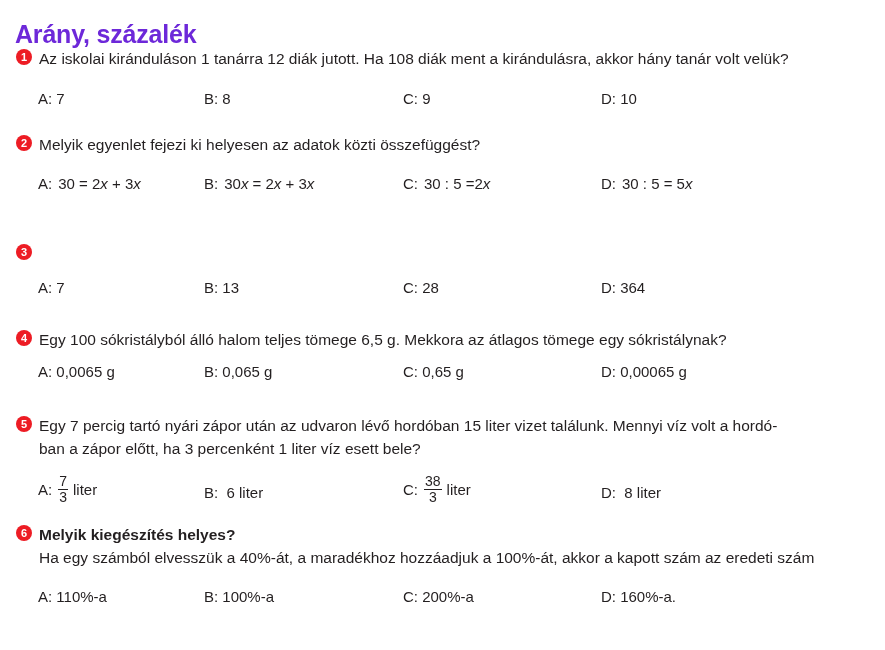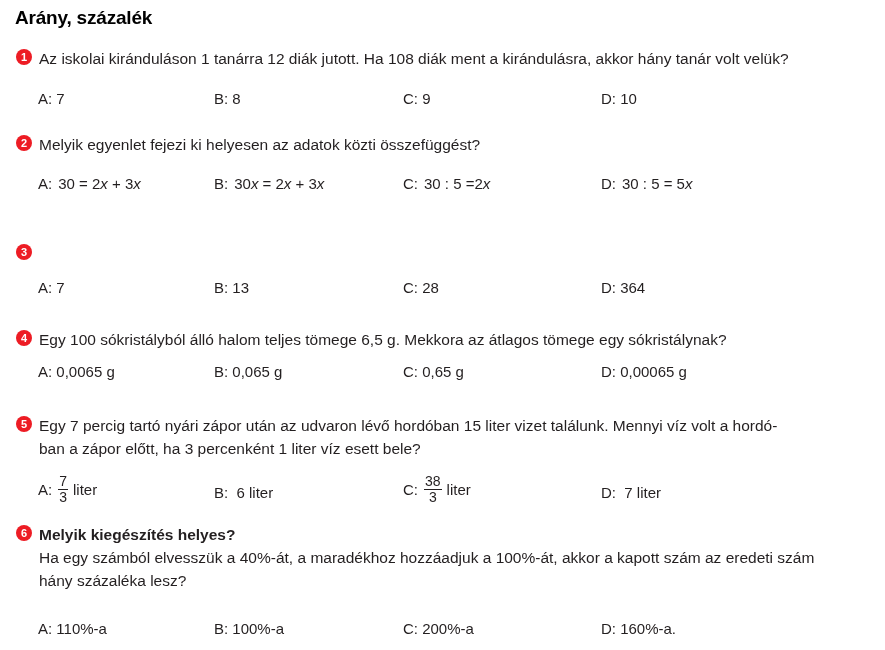--- a/index.html
+++ b/index.html
@@ -1,38 +1,38 @@
 <!DOCTYPE html>
 <html><head>
   <meta charset="utf-8">
   <style>
     html, body { margin: 0; padding: 0; background: #ffffff; }
     body {
       width: 885px; height: 650px; position: relative; overflow: hidden;
       font-family: "Liberation Sans", sans-serif; color: #231f20;
     }
     .title {
-      position: absolute; left: 15px; top: 7px;
-      font-size: 19px; font-weight: bold; color: #000000;
+      position: absolute; left: 15px; top: 20px;
+      font-size: 25px; font-weight: bold; color: #6d28d9;
       letter-spacing: -0.2px;
     }
     .q { position: absolute; left: 16px; width: 860px; }
     .qhead { display: flex; align-items: flex-start; }
     .badge {
       flex: 0 0 auto; width: 16px; height: 16px; border-radius: 50%;
       background: #ed1c24; color: #fff; font-size: 11px; font-weight: bold;
       display: flex; align-items: center; justify-content: center;
       margin-top: 2px; margin-right: 7px;
     }
     .qtext { font-size: 15.5px; line-height: 23px; }
     .qtext .bold { font-weight: bold; }
     .answers { position: relative; height: 24px; font-size: 15px; }
     .ans { position: absolute; top: 0; white-space: nowrap; display: flex; align-items: center; }
     .ans.a { left: 22px; }
-    .ans.b { left: 198px; text-align: right; }
+    .ans.b { left: 188px; text-align: right; }
     .ans.c { left: 387px; }
     .ans.d { left: 585px; }
     .lbl { margin-right: 6px; }
     i.v { font-style: italic; }
     .frac { display: inline-flex; flex-direction: column; align-items: center; margin-right: 5px; font-size: 14px; line-height: 15px; }
     .frac .num { border-bottom: 1px solid #231f20; padding: 0 1px; }
   </style>
 </head>
 <body>
 
@@ -132,32 +132,31 @@
     </span>
     <span class="ans b" style="top:10px; white-space:pre">B:  6 liter</span>
     <span class="ans c">
       <span class="lbl">C:</span>
       <span class="frac">
         <span class="num">38</span>
         <span class="den">3</span>
       </span>
       <span>liter</span>
     </span>
-    <span class="ans d" style="top:10px; white-space:pre">D:  7 liter</span>
+    <span class="ans d" style="top:10px; white-space:pre">D:  8 liter</span>
   </div>
 </div>
 
 <div class="q" style="top:523px">
   <div class="qhead">
     <span class="badge">6</span>
     <div class="qtext">
       <div class="bold">Melyik kiegészítés helyes?</div>
       <div>Ha egy számból elvesszük a 40%-át, a maradékhoz hozzáadjuk a 100%-át, akkor a kapott szám az eredeti szám</div>
-      <div>hány százaléka lesz?</div>
     </div>
   </div>
-  <div class="answers" style="margin-top:28px">
+  <div class="answers" style="margin-top:19px">
     <span class="ans a">A: 110%-a</span>
     <span class="ans b">B: 100%-a</span>
     <span class="ans c">C: 200%-a</span>
     <span class="ans d">D: 160%-a.</span>
   </div>
 </div>
 
 </body></html>

